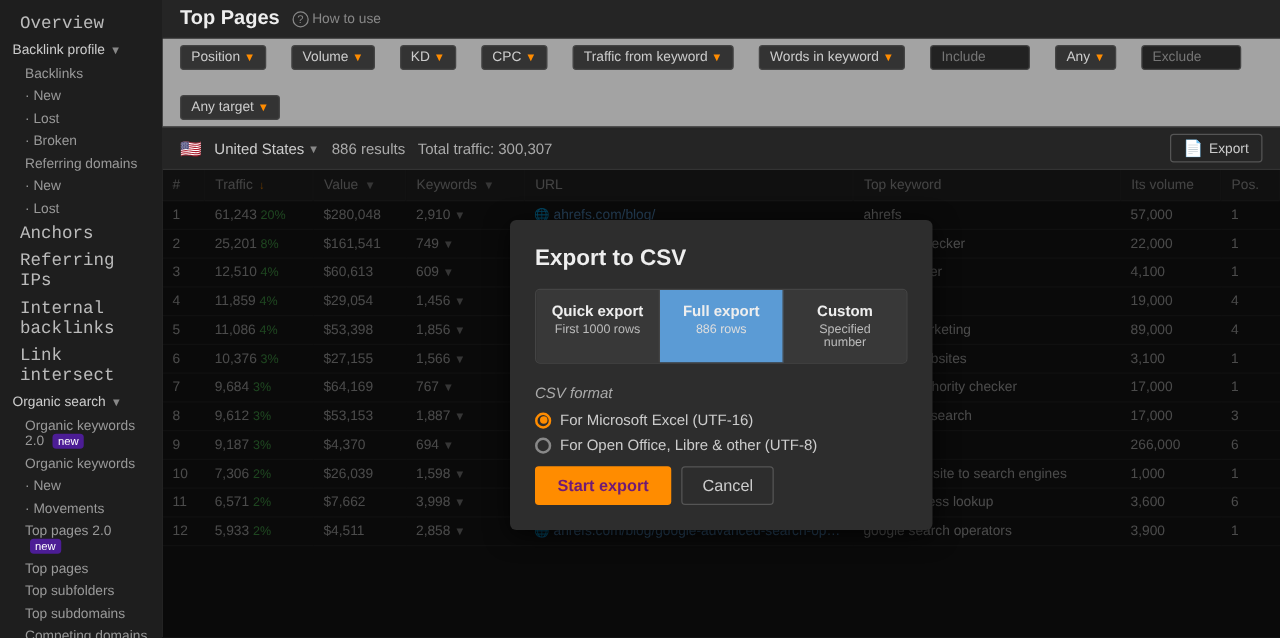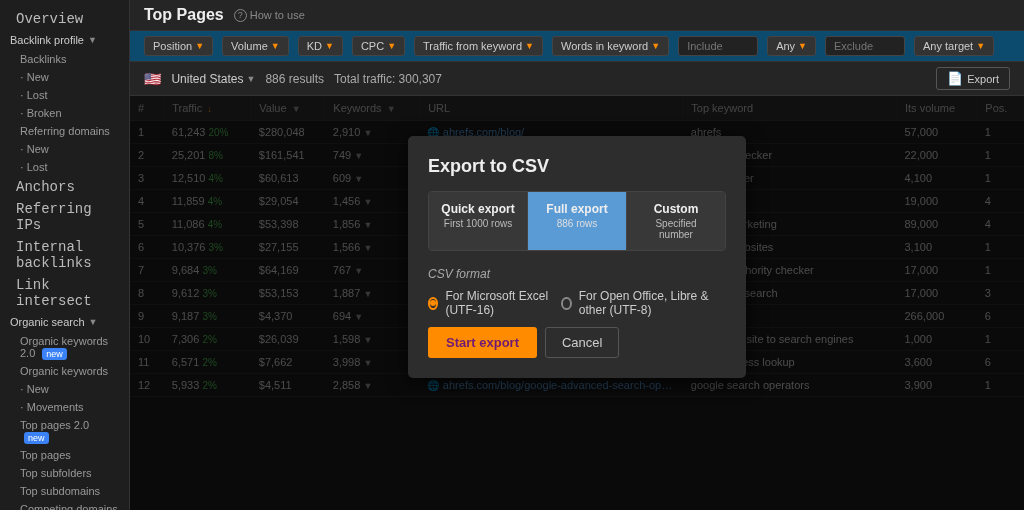--- a/index.html
+++ b/index.html
@@ -4,33 +4,33 @@
   <style>
     * { box-sizing: border-box; margin: 0; padding: 0; }
     body { background: #1a1a1a; color: #ccc; font-family: Arial, sans-serif; font-size: 12px; width: 1024px; height: 510px; overflow: hidden; display: flex; }
 
     
     #sidebar { width: 130px; min-width: 130px; background: #1e1e1e; border-right: 1px solid #333; padding: 8px 0; overflow-y: auto; }
     .sidebar-item { padding: 3px 10px 3px 16px; color: #bbb; font-size: 14px; cursor: pointer; font-family: Liberation Mono, monospace; }
     .sidebar-group-header { padding: 4px 10px; color: #ccc; font-size: 11px; cursor: pointer; display: flex; align-items: center; gap: 4px; }
     .sidebar-group-header .arrow { font-size: 9px; color: #888; }
     .sidebar-sub-item { padding: 3px 10px 3px 20px; color: #999; font-size: 11px; cursor: pointer; }
-    .badge-new { background: #3b82f6; color: #fff; font-size: 9px; padding: 1px 4px; border-radius: 3px; margin-left: 4px; }
+    .badge-new { background: #4c1d95; color: #fff; font-size: 9px; padding: 1px 4px; border-radius: 3px; margin-left: 4px; }
 
     
     #main { flex: 1; display: flex; flex-direction: column; overflow: hidden; }
 
     
     #topbar { background: #252525; border-bottom: 1px solid #333; padding: 6px 14px; display: flex; align-items: center; gap: 10px; }
     .page-title { font-size: 16px; color: #eee; font-weight: bold; }
     .how-to-use { color: #888; font-size: 11px; cursor: pointer; display: flex; align-items: center; gap: 3px; }
     .info-icon { width: 13px; height: 13px; border-radius: 50%; border: 1px solid #888; display: inline-flex; align-items: center; justify-content: center; font-size: 9px; color: #888; }
 
     
-    #filterbar { background: #0c4a6e; border-bottom: 1px solid #333; padding: 5px 14px; display: flex; align-items: flex-start; gap: 9px; flex-wrap: wrap; }
+    #filterbar { background: #a3a3a3; border-bottom: 1px solid #333; padding: 5px 14px; display: flex; align-items: flex-start; gap: 20px; flex-wrap: wrap; }
     .filter-btn { background: #333; border: 1px solid #444; border-radius: 3px; color: #ccc; padding: 3px 8px; font-size: 11px; cursor: pointer; display: flex; align-items: center; gap: 3px; }
     .filter-dropdown { color: #ff8c00; font-size: 9px; }
 
     
     #resultsbar { background: #252525; border-bottom: 1px solid #333; padding: 5px 14px; display: flex; align-items: center; gap: 10px; }
     .flag { font-size: 14px; }
     .country-select { color: #ccc; font-size: 12px; cursor: pointer; display: flex; align-items: center; gap: 3px; }
     .results-count { color: #aaa; font-size: 12px; }
     .traffic-count { color: #aaa; font-size: 12px; }
     .export-btn { margin-left: auto; background: transparent; border: 1px solid #555; border-radius: 3px; color: #ccc; padding: 3px 10px; font-size: 11px; cursor: pointer; display: flex; align-items: center; gap: 4px; }
@@ -55,21 +55,21 @@
     .export-options { display: flex; gap: 0; margin-bottom: 16px; border: 1px solid #444; border-radius: 4px; overflow: hidden; }
     .export-option { flex: 1; padding: 10px 12px; cursor: pointer; background: #383838; border-right: 1px solid #444; text-align: center; }
     .export-option:last-child { border-right: none; }
     .export-option.active { background: #5b9bd5; }
     .export-option .opt-title { font-size: 12px; color: #eee; font-weight: bold; }
     .export-option .opt-subtitle { font-size: 10px; color: #bbb; margin-top: 2px; }
     .export-option.active .opt-subtitle { color: #ddd; }
 
     
     .section-label { font-size: 12px; color: #aaa; margin-bottom: 8px; font-style: italic; }
-    .radio-group { display: flex; flex-direction: row; gap: 6px; margin-bottom: 10px; }
+    .radio-group { display: flex; flex-direction: column; gap: 6px; margin-bottom: 10px; }
     .radio-item { display: flex; align-items: center; gap: 7px; cursor: pointer; }
     .radio-circle { width: 13px; height: 13px; border-radius: 50%; border: 2px solid #888; display: flex; align-items: center; justify-content: center; }
     .radio-circle.selected { border-color: #ff8c00; }
     .radio-circle.selected::after { content: ''; width: 6px; height: 6px; border-radius: 50%; background: #ff8c00; }
     .radio-label { font-size: 12px; color: #ccc; }
     .checkbox-item { display: flex; align-items: center; gap: 7px; cursor: pointer; margin-bottom: 16px; }
     .checkbox-box { width: 13px; height: 13px; border: 1px solid #888; background: transparent; display: flex; align-items: center; justify-content: center; }
     .checkbox-label { font-size: 12px; color: #ccc; }
 
     

